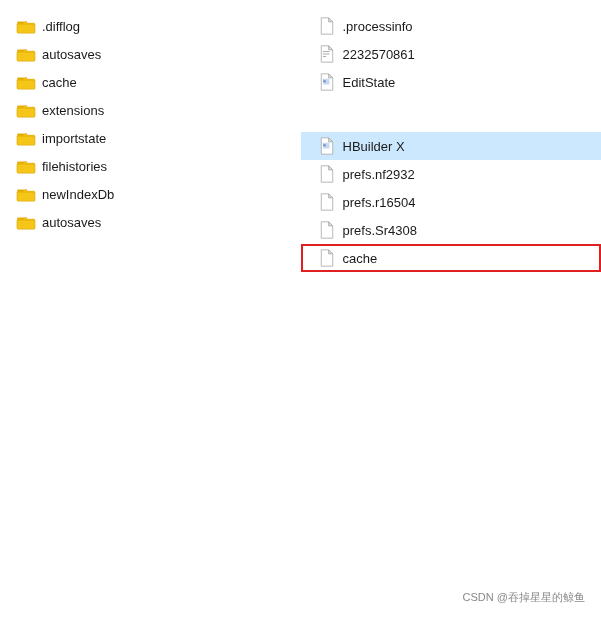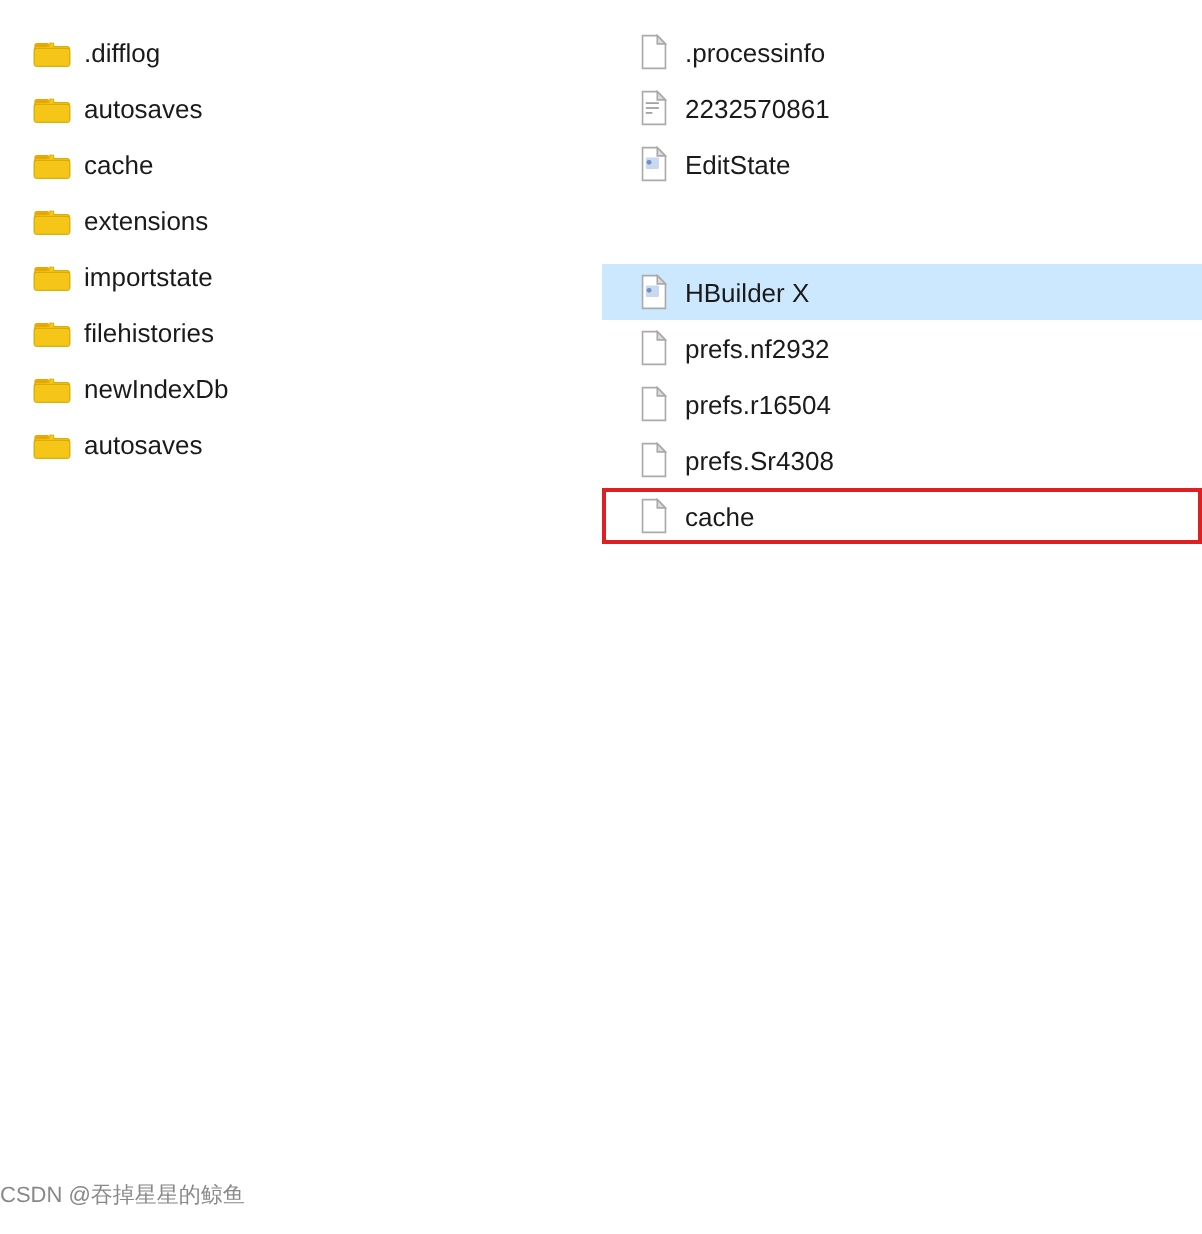--- a/index.html
+++ b/index.html
@@ -56,21 +56,21 @@
       flex-shrink: 0;
       display: flex;
       align-items: center;
       justify-content: center;
     }
     .file-name {
       font-size: 13px;
       color: #1a1a1a;
     }
     .watermark {
-      text-align: left;
+      text-align: right;
       padding: 4px 16px 4px 0;
       font-size: 11px;
       color: #888;
       margin-top: auto;
     }
     
     .folder-svg {
       width: 20px;
       height: 16px;
     }

